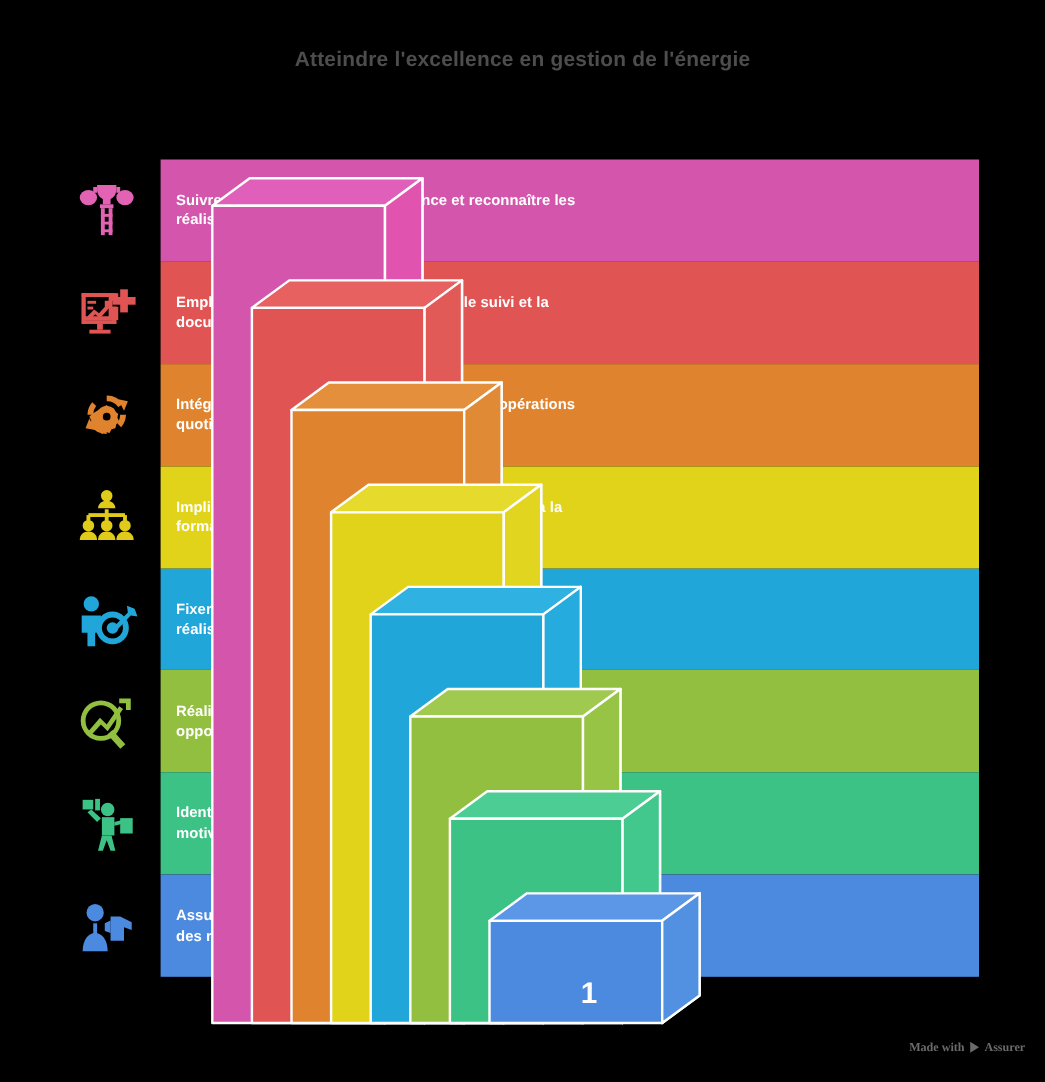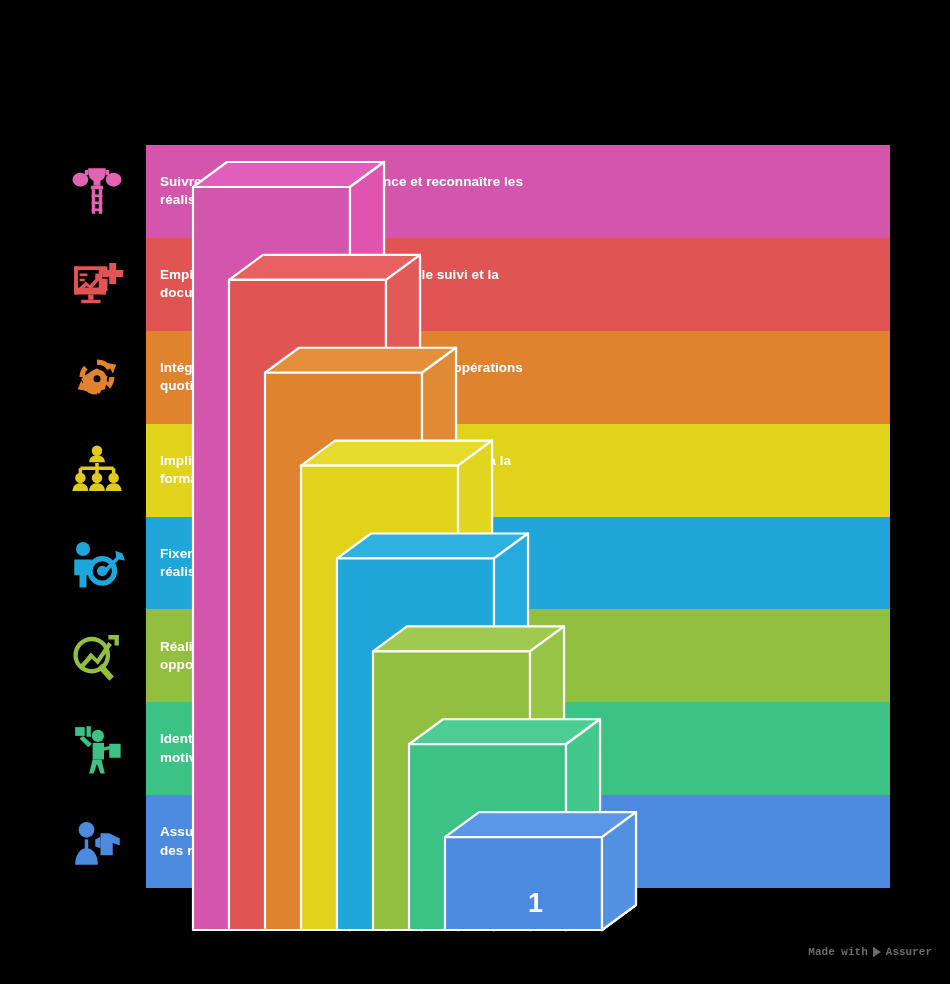--- a/index.html
+++ b/index.html
@@ -96,35 +96,36 @@
   #watermark {
     position: absolute;
     right: 18px;
     bottom: 26px;
     display: flex;
     align-items: center;
     gap: 5px;
     color: #6b6b6b;
     font-size: 11px;
     font-weight: 700;
-    font-family: Liberation Mono, monospace;
+    font-family: Liberation Serif, serif;
   }
   #watermark .wm-glyph {
     display: inline-block;
     width: 0; height: 0;
     border-left: 8px solid #6b6b6b;
     border-top: 5px solid transparent;
     border-bottom: 5px solid transparent;
   }
 </style>
 </head>
 <body>
 
 <div id="stage">
 
+  <div id="title">Atteindre l'excellence en gestion de l'énergie</div>
 
   <div id="bands">
       <div class="band" style="top: 0px; height: 92.875px; background: rgb(212, 86, 172);">
         <div class="band-text">Suivre les indicateurs de performance et reconnaître les réalisations.</div>
       </div>
       <div class="band" style="top: 92.875px; height: 92.875px; background: rgb(224, 85, 83);">
         <div class="band-text">Employer des logiciels spécialisés pour le suivi et la documentation.</div>
       </div>
       <div class="band" style="top: 185.75px; height: 92.875px; background: rgb(223, 131, 47);">
         <div class="band-text">Intégrer les exigences énergétiques dans les opérations quotidiennes.</div>

